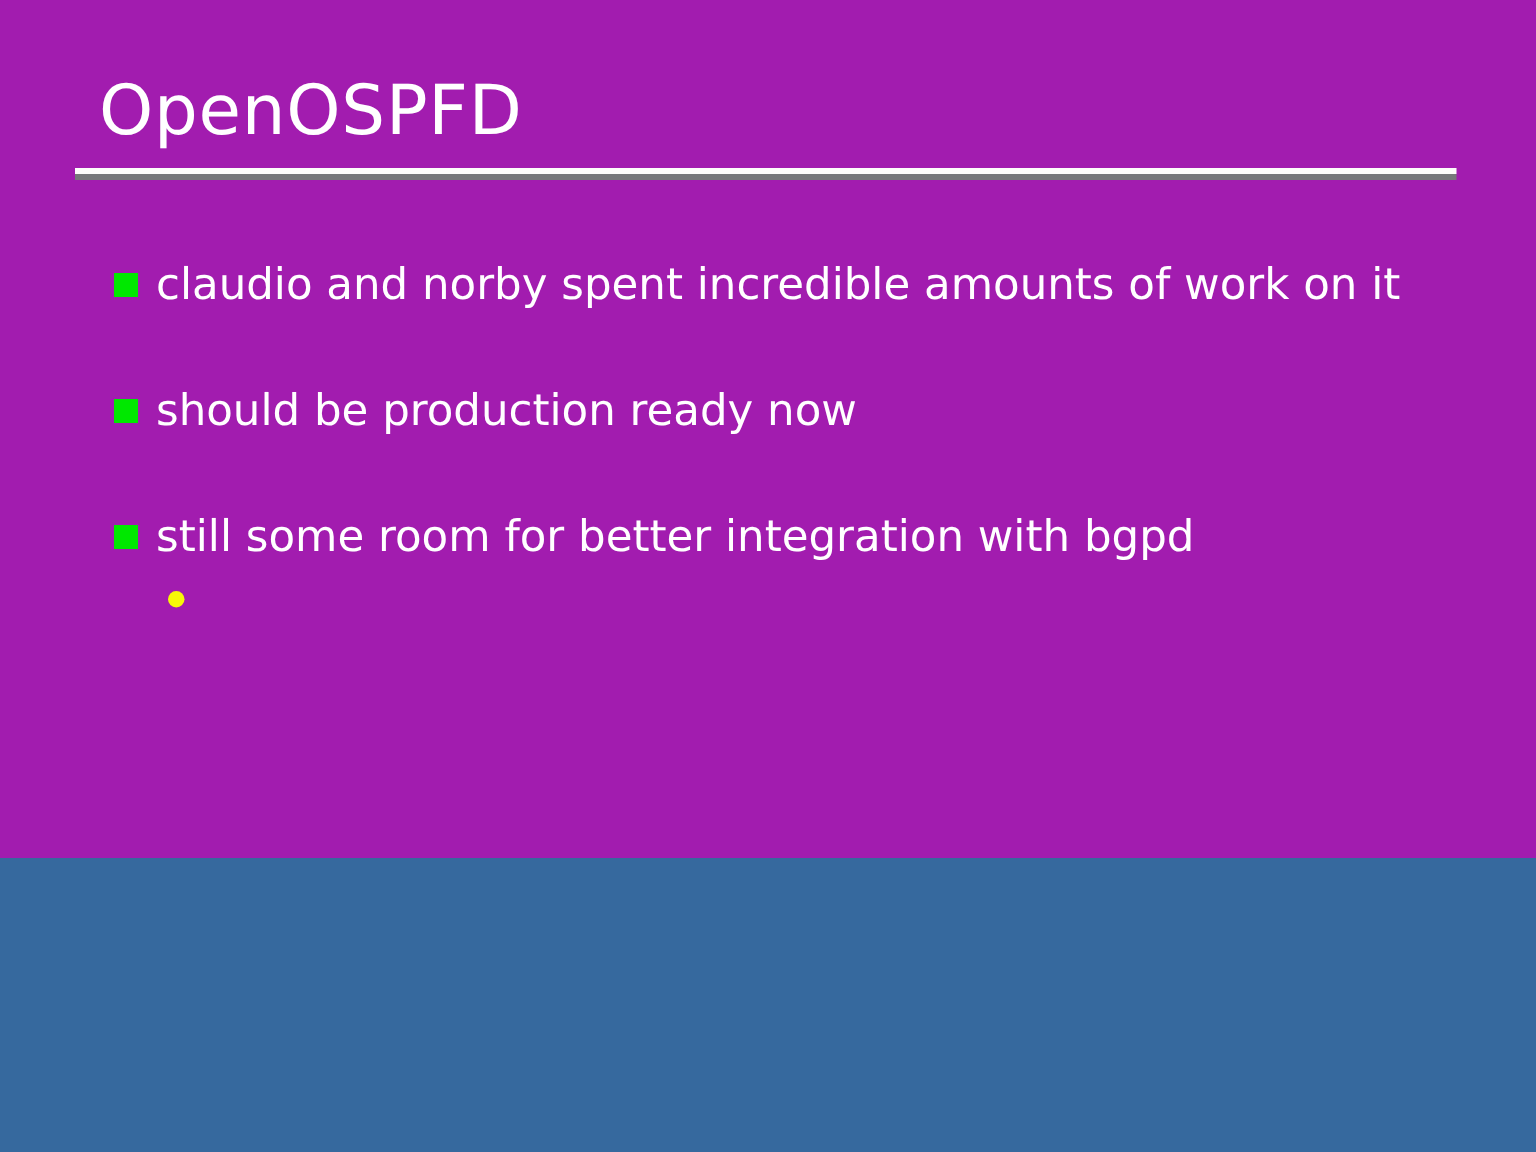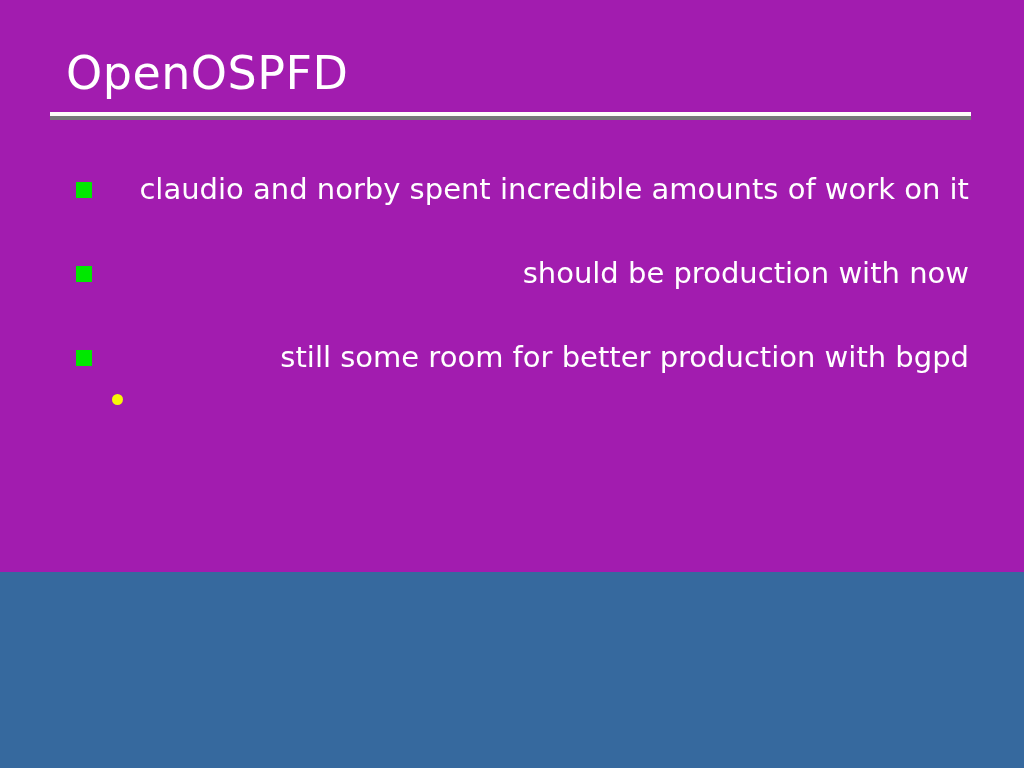--- a/index.html
+++ b/index.html
@@ -63,21 +63,20 @@
     position: absolute;
     left: 74px;
     top: 168px;
     width: 900px;
   }
 
   ul.level1 {
     list-style: none;
     margin: 0;
     padding: 0;
-    text-align: right;
   }
 
   li.bullet-l1 {
     position: relative;
     padding-left: 30px;
     margin: 0 0 42px 0;
     font-family: "DejaVu Sans", sans-serif;
     font-size: 29px;
     line-height: 42px;
     color: #ffffff;
@@ -137,26 +136,26 @@
   <div class="body-block">
     <ul class="level1">
 
       <li class="bullet-l1">
         <span class="marker-square"></span>
         <span class="l1-text">claudio and norby spent incredible amounts of work on it</span>
       </li>
 
       <li class="bullet-l1">
         <span class="marker-square"></span>
-        <span class="l1-text">should be production with now</span>
+        <span class="l1-text">should be production ready now</span>
       </li>
 
       <li class="bullet-l1">
         <span class="marker-square"></span>
-        <span class="l1-text">still some room for better production with bgpd</span>
+        <span class="l1-text">still some room for better integration with bgpd</span>
         <ul class="level2">
           <li class="bullet-l2">
             <span class="marker-dot"></span>
           </li>
         </ul>
       </li>
 
     </ul>
   </div>
 

